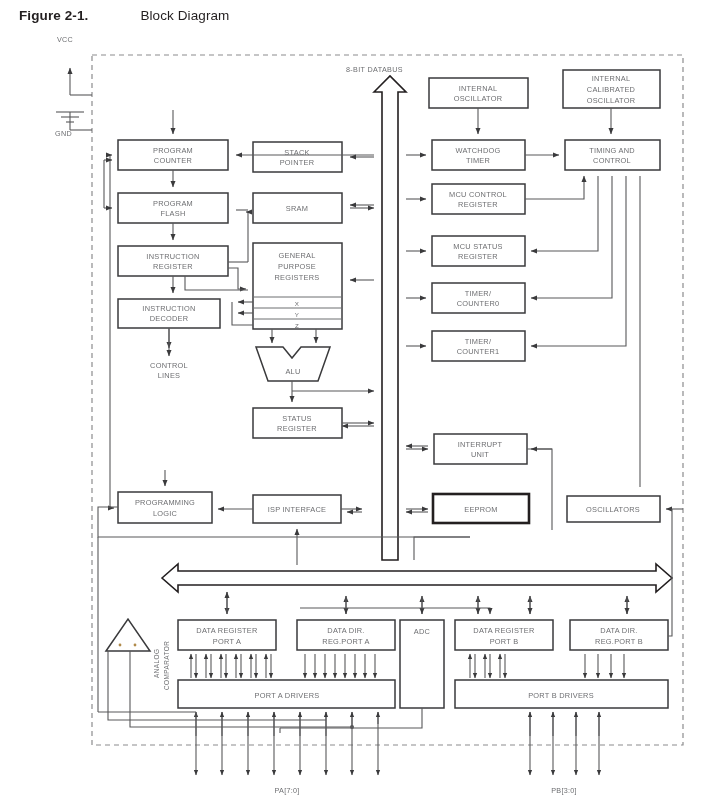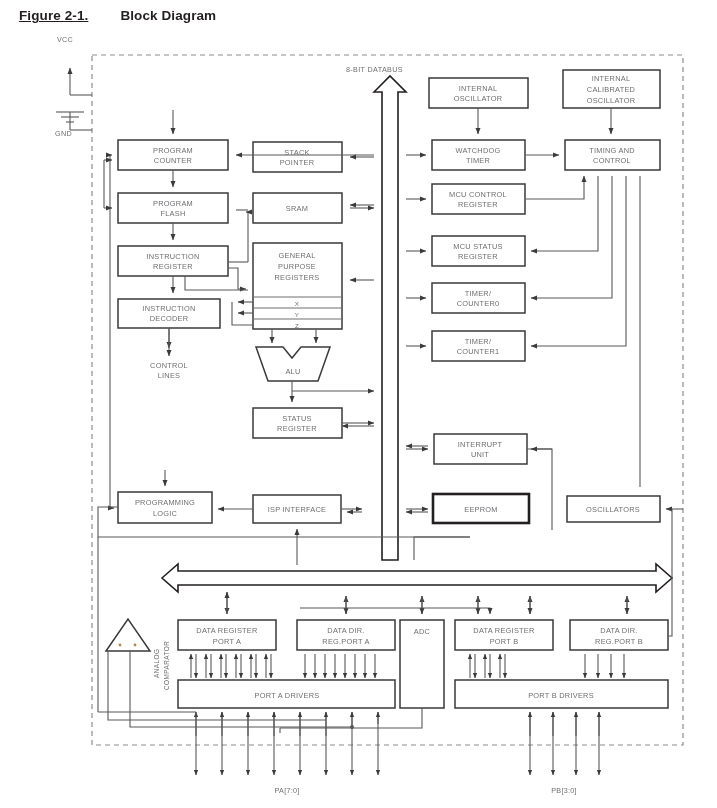--- a/index.html
+++ b/index.html
@@ -10,22 +10,22 @@
     color:#58585a;
   }
   #stage{position:absolute;left:0;top:0;width:717px;height:808px;}
   svg{display:block;}
 
   .fig-caption{
     position:absolute;left:19px;top:8px;
     font-size:13.5px;font-weight:bold;color:#231f20;
     letter-spacing:.1px;
   }
-  .fig-caption .fc-num{display:inline-block;text-decoration:underline;}
-  .fig-caption .fc-title{display:inline-block;margin-left:32px;font-weight:bold;}
+  .fig-caption .fc-num{display:inline-block;}
+  .fig-caption .fc-title{display:inline-block;margin-left:52px;font-weight:normal;}
 
   
   text{
     font-family:"Liberation Sans","DejaVu Sans",sans-serif;
     fill:#6d6e71;
     font-size:7.4px;
     letter-spacing:.25px;
   }
   text.blk{font-size:7.4px;fill:#6d6e71;}
   text.sml{font-size:6.2px;fill:#6d6e71;}

